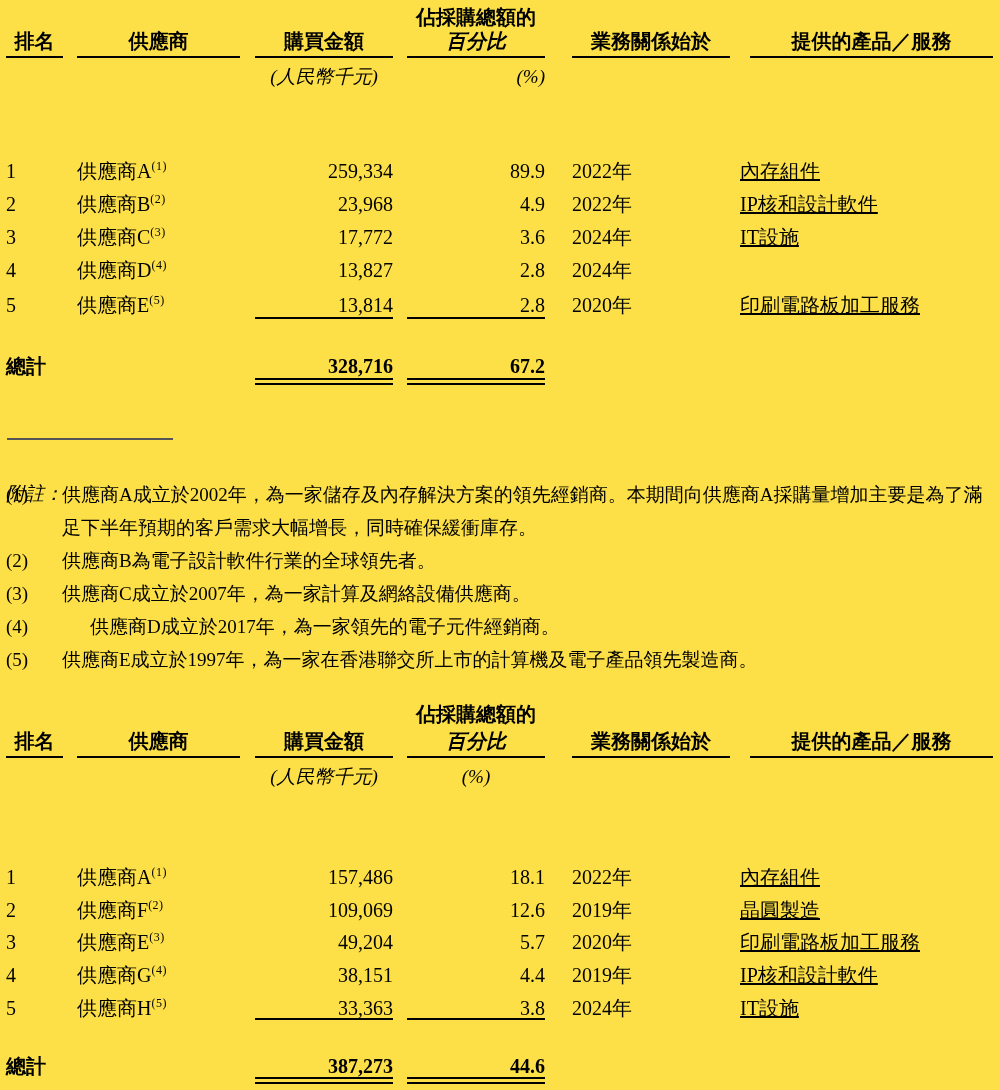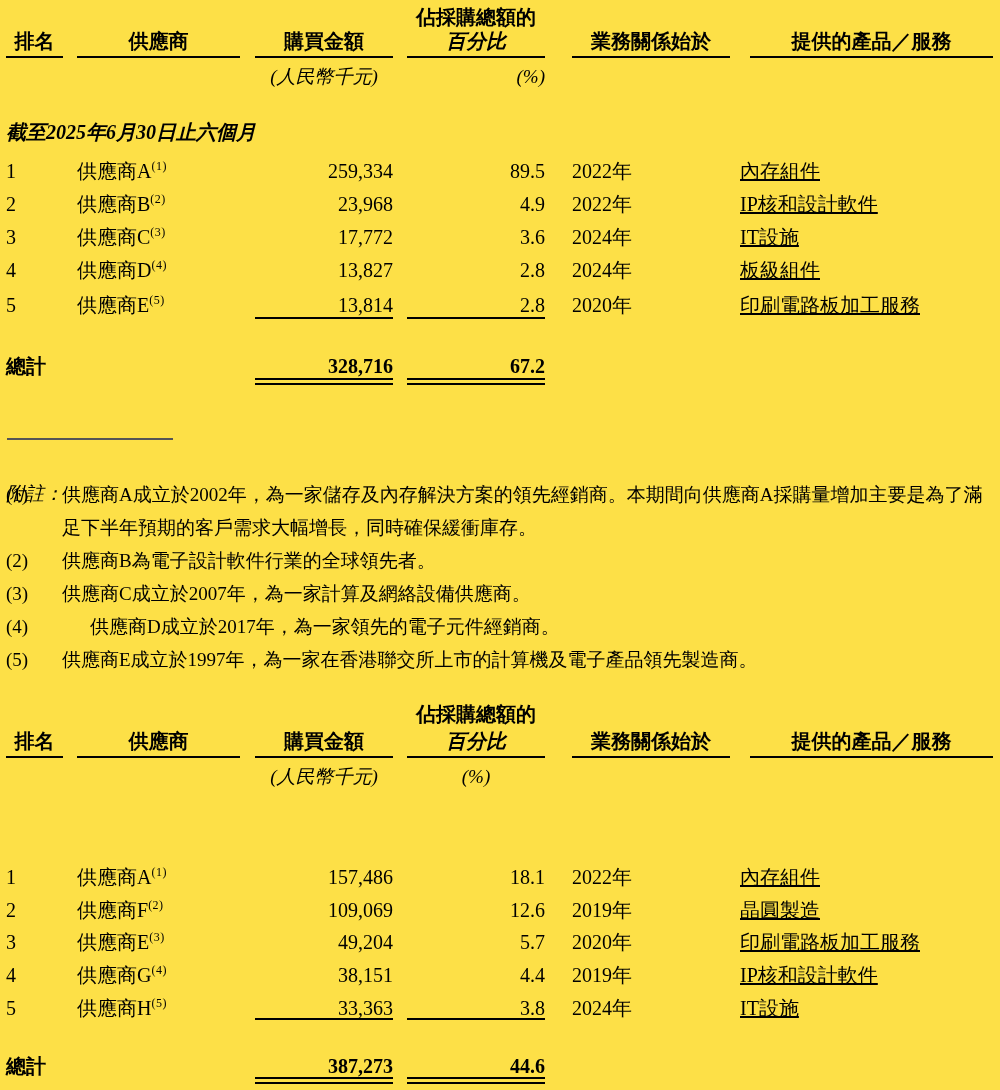--- a/index.html
+++ b/index.html
@@ -58,27 +58,26 @@
   <div class="hcell h-amt" style="top:30px;">購買金額</div>
   <div class="hcell h-pct" style="top:30px;">百分比</div>
   <div class="hcell h-year" style="top:30px;">業務關係始於</div>
   <div class="hcell h-prod" style="top:30px;">提供的產品／服務</div>
 
   <div class="row" style="top:66px;">
     <span class="cell c-amt-center subhead">(人民幣千元)</span>
     <span class="cell c-pct subhead" style="padding-right:2px;">(%)</span>
   </div>
 
-  <div class="abs sectitle" style="top:120px;left:6px;">截至2025年6月30日止六個月</div>
 
   <div class="row" style="top:159px;">
     <span class="cell c-rank">1</span>
     <span class="cell c-sup"><span>供應商A</span><sup class="ref">(1)</sup></span>
     <span class="cell c-amt">259,334</span>
-    <span class="cell c-pct">89.5</span>
+    <span class="cell c-pct">89.9</span>
     <span class="cell c-year">2022年</span>
     <span class="cell c-prod">內存組件</span>
   </div>
   <div class="row" style="top:192px;">
     <span class="cell c-rank">2</span>
     <span class="cell c-sup"><span>供應商B</span><sup class="ref">(2)</sup></span>
     <span class="cell c-amt">23,968</span>
     <span class="cell c-pct">4.9</span>
     <span class="cell c-year">2022年</span>
     <span class="cell c-prod">IP核和設計軟件</span>
@@ -90,21 +89,20 @@
     <span class="cell c-pct">3.6</span>
     <span class="cell c-year">2024年</span>
     <span class="cell c-prod">IT設施</span>
   </div>
   <div class="row" style="top:258px;">
     <span class="cell c-rank">4</span>
     <span class="cell c-sup"><span>供應商D</span><sup class="ref">(4)</sup></span>
     <span class="cell c-amt">13,827</span>
     <span class="cell c-pct">2.8</span>
     <span class="cell c-year">2024年</span>
-    <span class="cell c-prod">板級組件</span>
   </div>
   <div class="row" style="top:293px;">
     <span class="cell c-rank">5</span>
     <span class="cell c-sup"><span>供應商E</span><sup class="ref">(5)</sup></span>
     <span class="cell c-amt">13,814</span>
     <span class="cell c-pct">2.8</span>
     <span class="cell c-year">2020年</span>
     <span class="cell c-prod">印刷電路板加工服務</span>
   </div>
 

